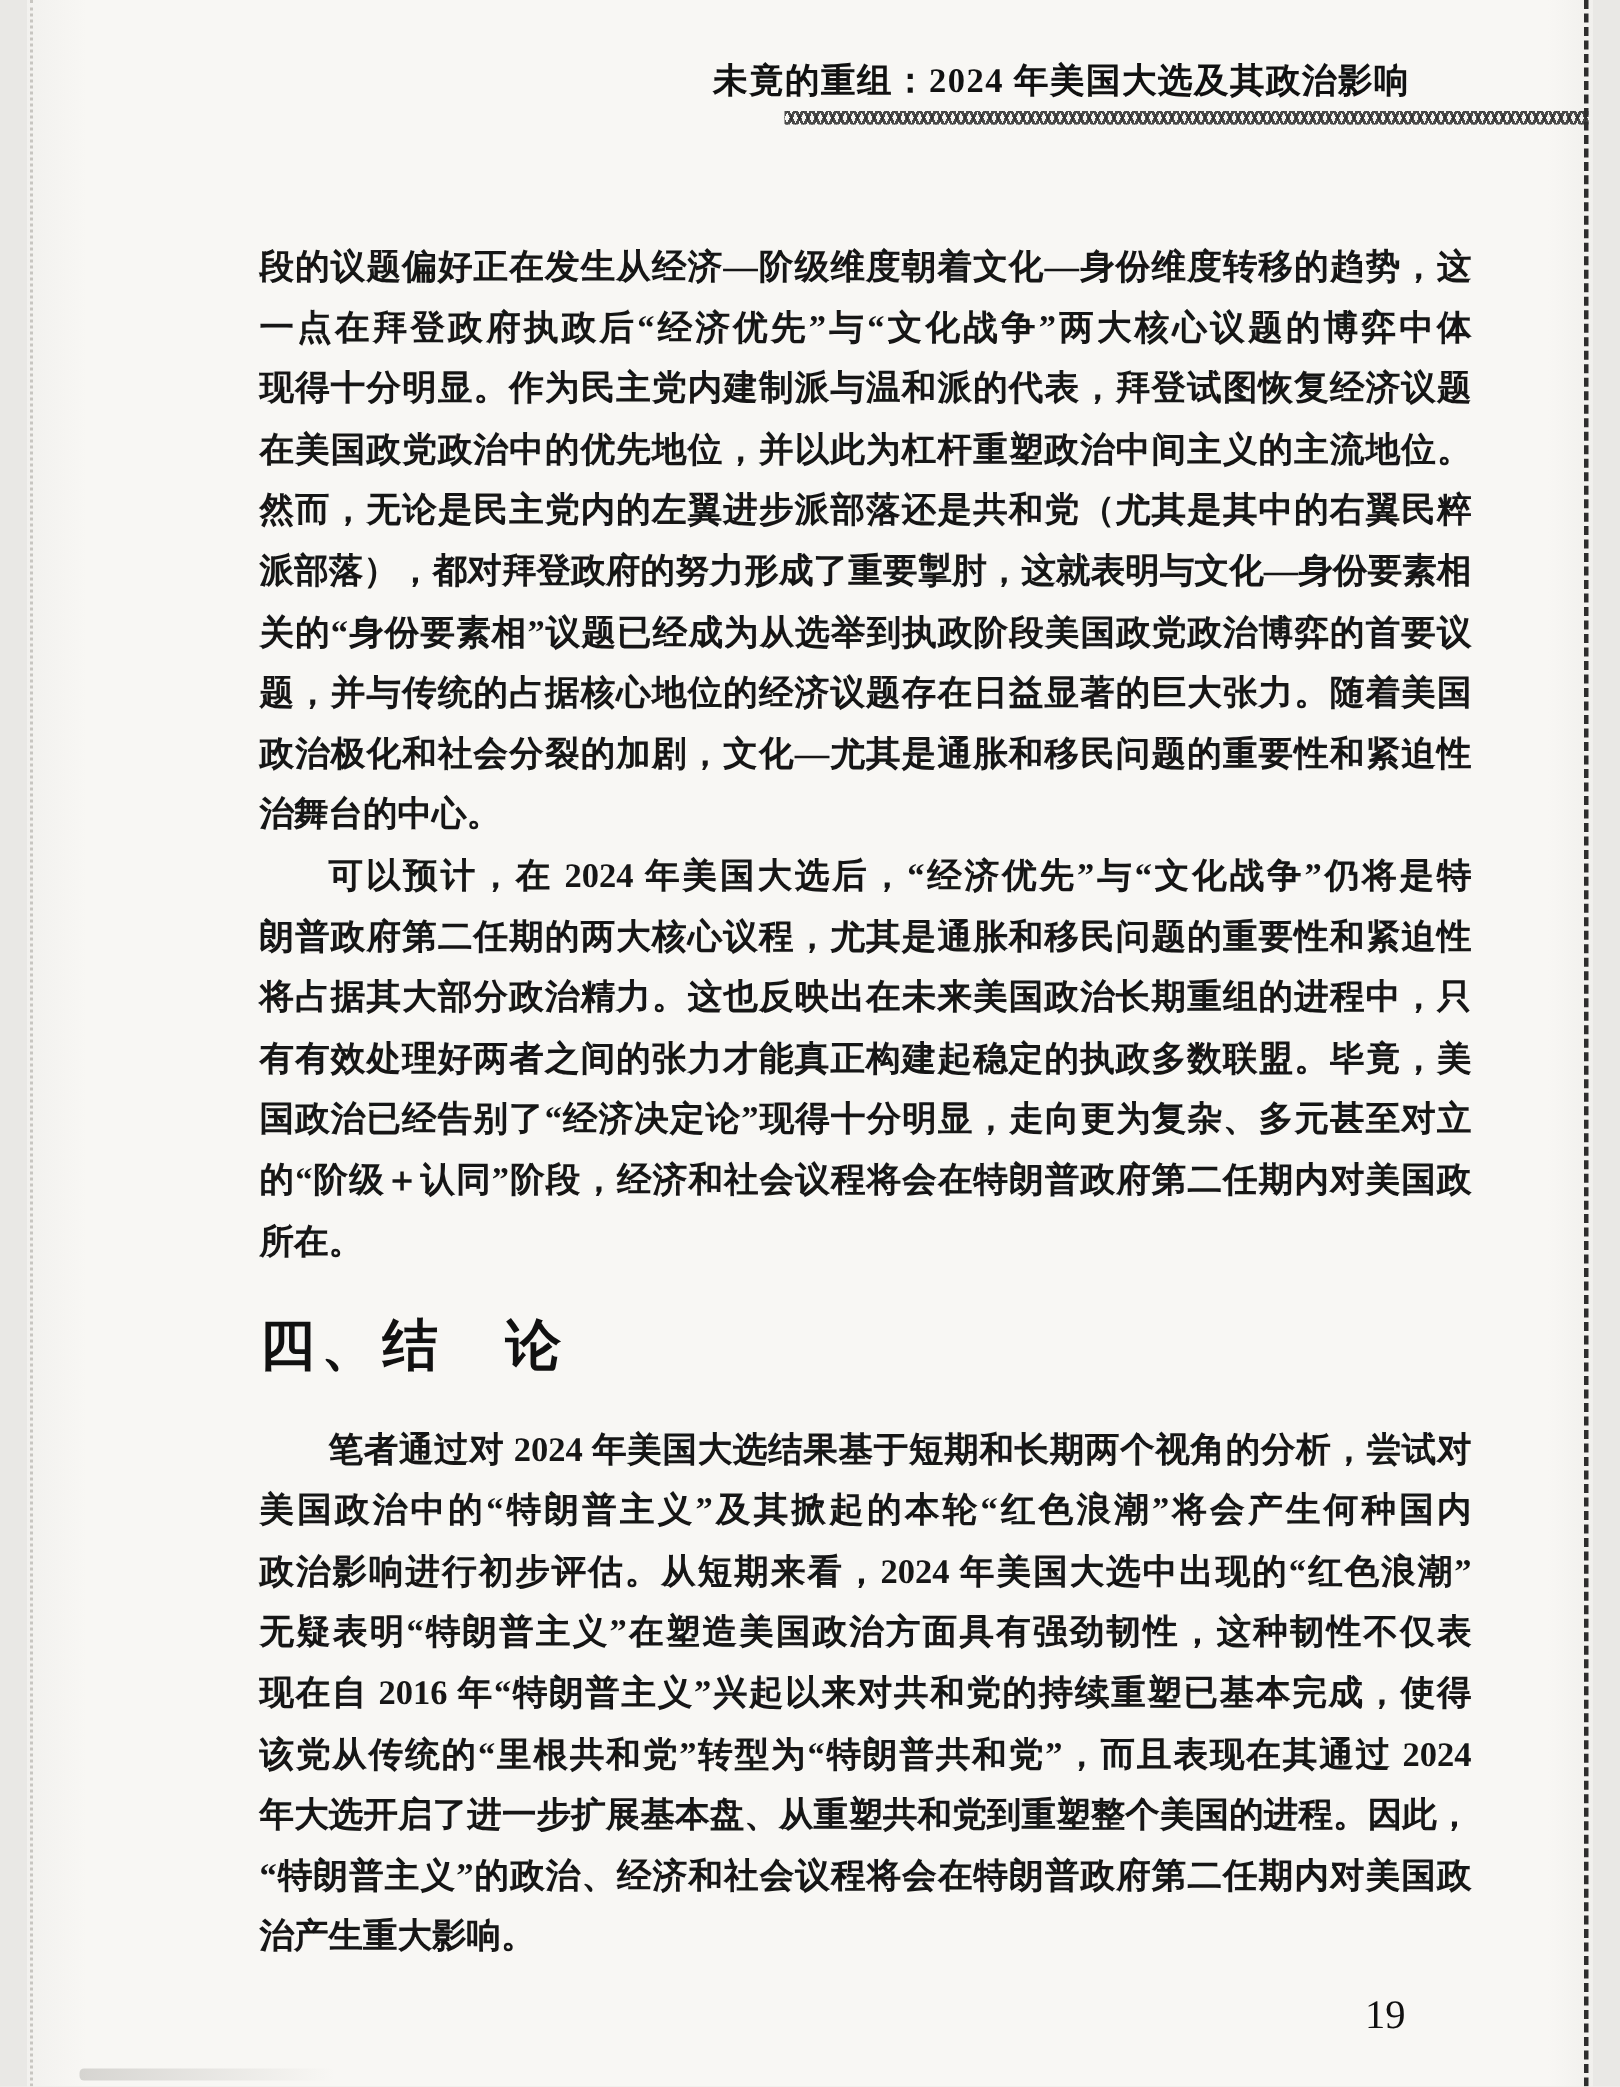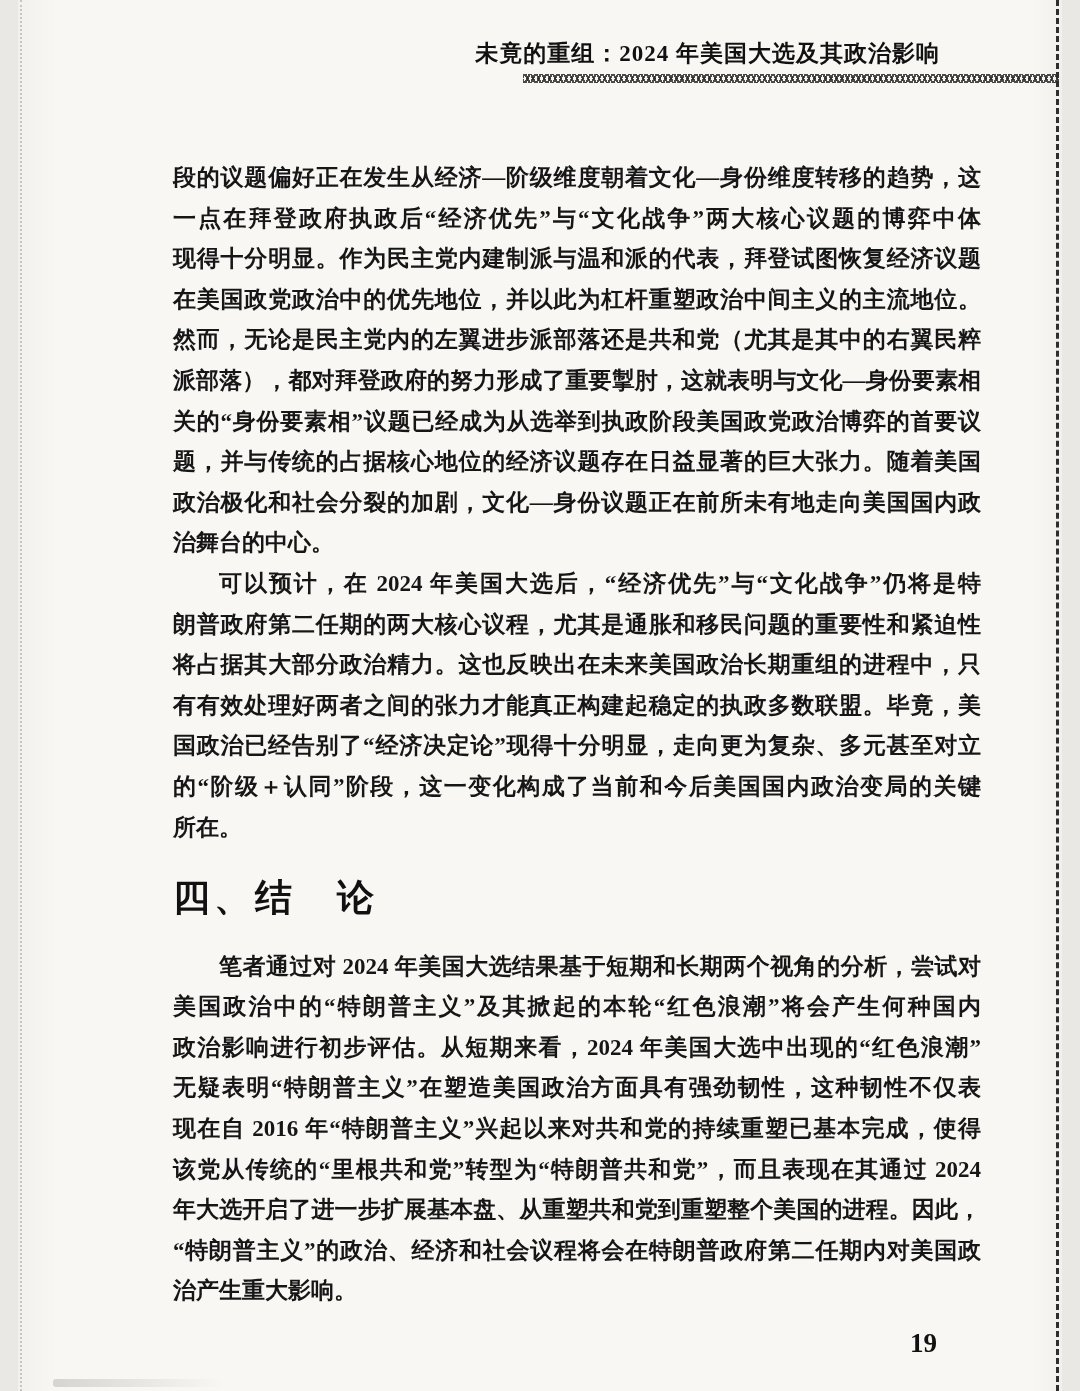--- a/index.html
+++ b/index.html
@@ -80,21 +80,21 @@
     font-size: 37px;
     font-weight: bold;
     letter-spacing: 4px;
     color: #111;
   }
   .page-number {
     position: absolute;
     right: 125px;
     top: 1328px;
     font-size: 27px;
-    font-weight: bold;
+    font-weight: normal;
     color: #111;
   }
   
   .scan-shadow {
     position: absolute;
     left: 35px; bottom: 4px;
     width: 170px; height: 8px;
     background: linear-gradient(90deg, rgba(150,148,143,.35), rgba(150,148,143,0));
     border-radius: 3px;
   }
@@ -115,31 +115,31 @@
 
     <div class="para">
         <div class="line">段的议题偏好正在发生从经济—阶级维度朝着文化—身份维度转移的趋势，这</div>
         <div class="line">一点在拜登政府执政后“经济优先”与“文化战争”两大核心议题的博弈中体</div>
         <div class="line">现得十分明显。作为民主党内建制派与温和派的代表，拜登试图恢复经济议题</div>
         <div class="line">在美国政党政治中的优先地位，并以此为杠杆重塑政治中间主义的主流地位。</div>
         <div class="line">然而，无论是民主党内的左翼进步派部落还是共和党（尤其是其中的右翼民粹</div>
         <div class="line">派部落），都对拜登政府的努力形成了重要掣肘，这就表明与文化—身份要素相</div>
         <div class="line">关的“身份要素相”议题已经成为从选举到执政阶段美国政党政治博弈的首要议</div>
         <div class="line">题，并与传统的占据核心地位的经济议题存在日益显著的巨大张力。随着美国</div>
-        <div class="line">政治极化和社会分裂的加剧，文化—身份议题正在前所未有地走向美国国内政</div>
+        <div class="line">政治极化和社会分裂的加剧，文化—尤其是通胀和移民问题的重要性和紧迫性</div>
         <div class="line">治舞台的中心。</div>
       </div>
 
     <div class="para indent-first">
         <div class="line">可以预计，在 2024 年美国大选后，“经济优先”与“文化战争”仍将是特</div>
         <div class="line">朗普政府第二任期的两大核心议程，尤其是通胀和移民问题的重要性和紧迫性</div>
         <div class="line">将占据其大部分政治精力。这也反映出在未来美国政治长期重组的进程中，只</div>
         <div class="line">有有效处理好两者之间的张力才能真正构建起稳定的执政多数联盟。毕竟，美</div>
         <div class="line">国政治已经告别了“经济决定论”现得十分明显，走向更为复杂、多元甚至对立</div>
-        <div class="line">的“阶级＋认同”阶段，这一变化构成了当前和今后美国国内政治变局的关键</div>
+        <div class="line">的“阶级＋认同”阶段，经济和社会议程将会在特朗普政府第二任期内对美国政</div>
         <div class="line">所在。</div>
       </div>
 
     <div class="section-heading">四、结　论</div>
 
     <div class="para indent-first">
         <div class="line">笔者通过对 2024 年美国大选结果基于短期和长期两个视角的分析，尝试对</div>
         <div class="line">美国政治中的“特朗普主义”及其掀起的本轮“红色浪潮”将会产生何种国内</div>
         <div class="line">政治影响进行初步评估。从短期来看，2024 年美国大选中出现的“红色浪潮”</div>
         <div class="line">无疑表明“特朗普主义”在塑造美国政治方面具有强劲韧性，这种韧性不仅表</div>

